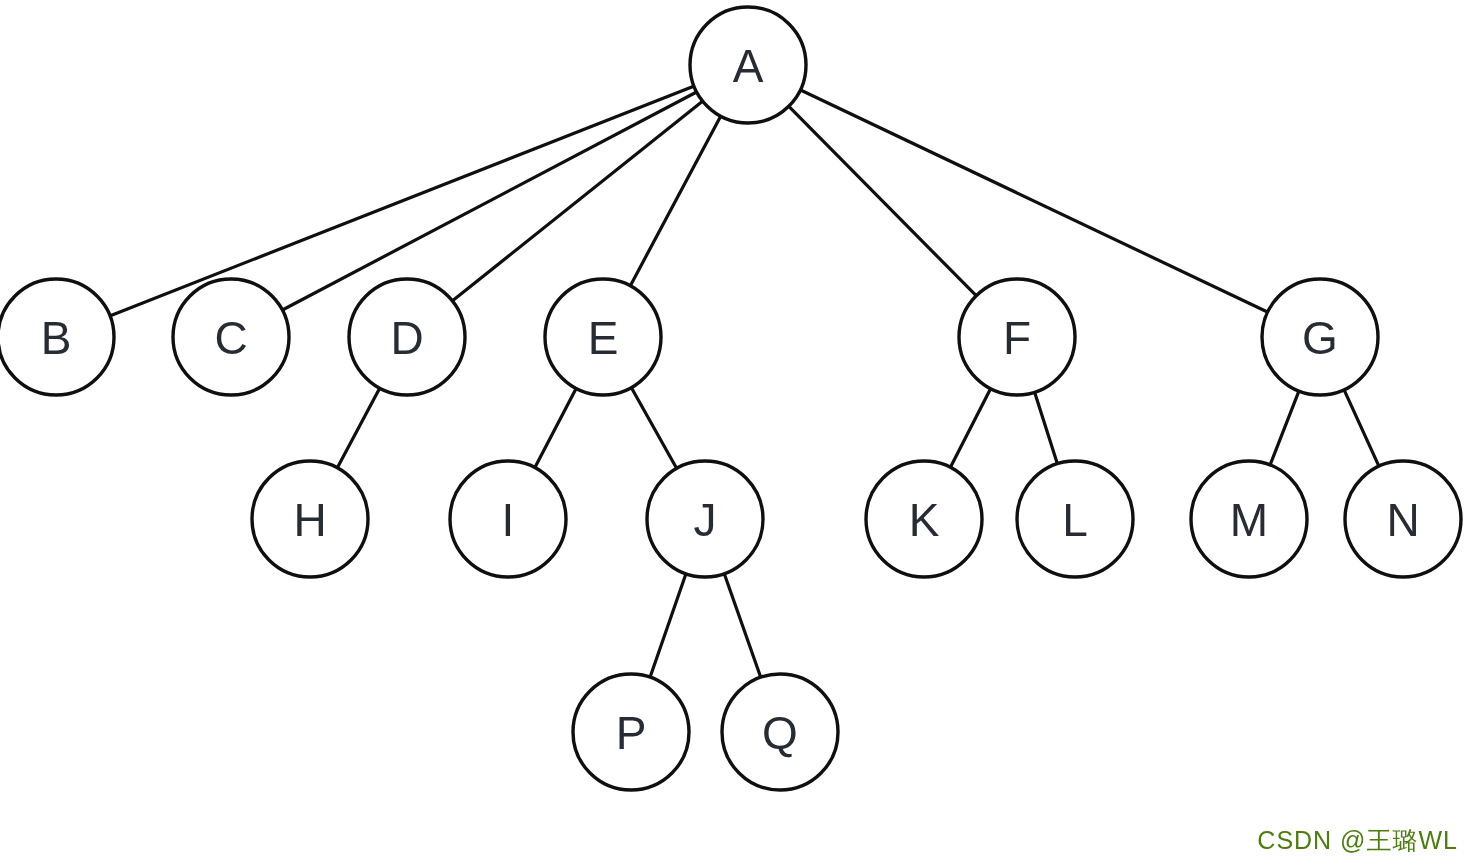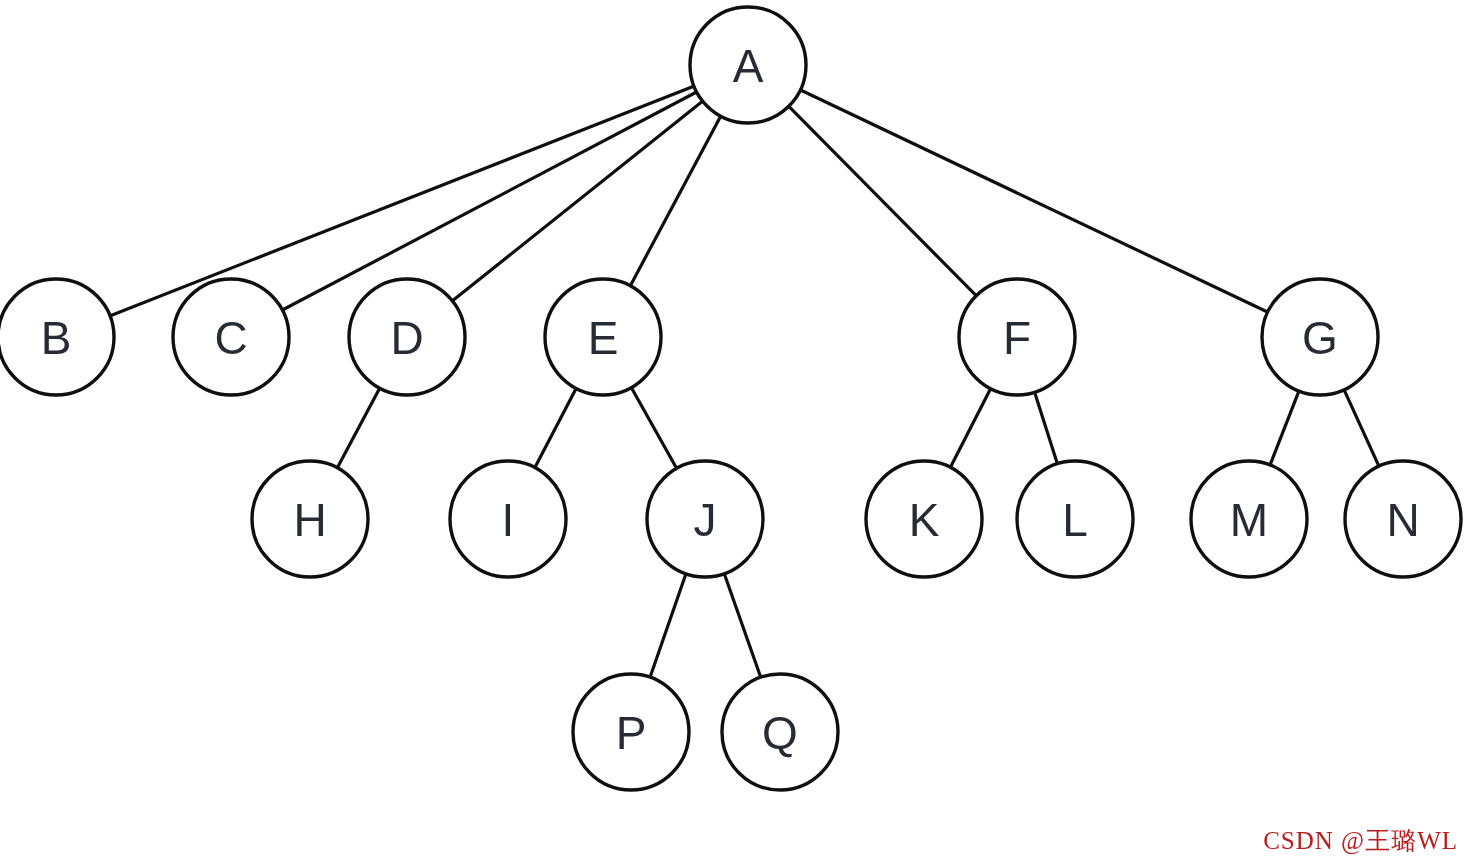--- a/index.html
+++ b/index.html
@@ -46,22 +46,22 @@
     font-size: 46px;
     font-weight: 400;
     text-anchor: middle;
     dominant-baseline: central;
     letter-spacing: 0px;
   }
   .watermark {
     position: absolute;
     right: 12px;
     bottom: 10px;
-    color: #b91c1c;
-    font-family: Liberation Serif, serif;
+    color: #4d7c0f;
+    font-family: Liberation Sans, sans-serif;
     font-size: 25px;
     font-weight: 400;
     letter-spacing: 1px;
     white-space: nowrap;
     user-select: none;
   }
 </style>
 </head>
 <body>
 

